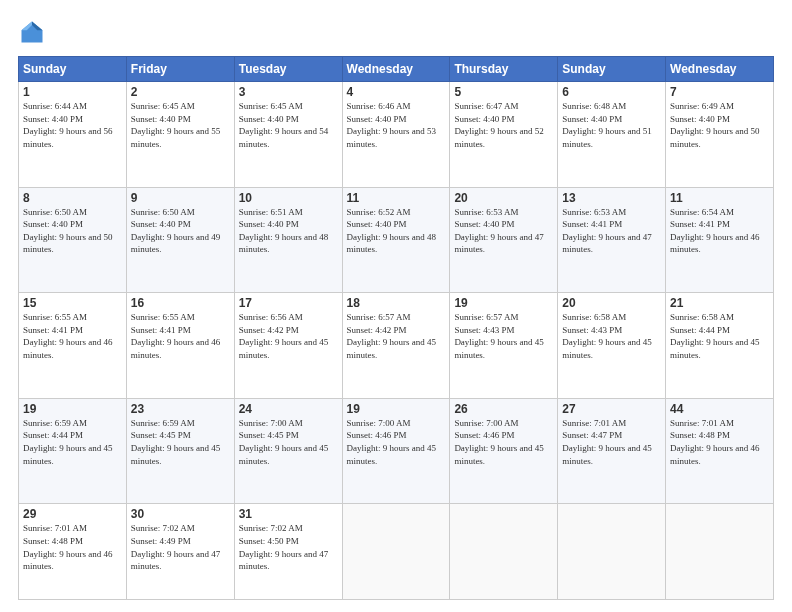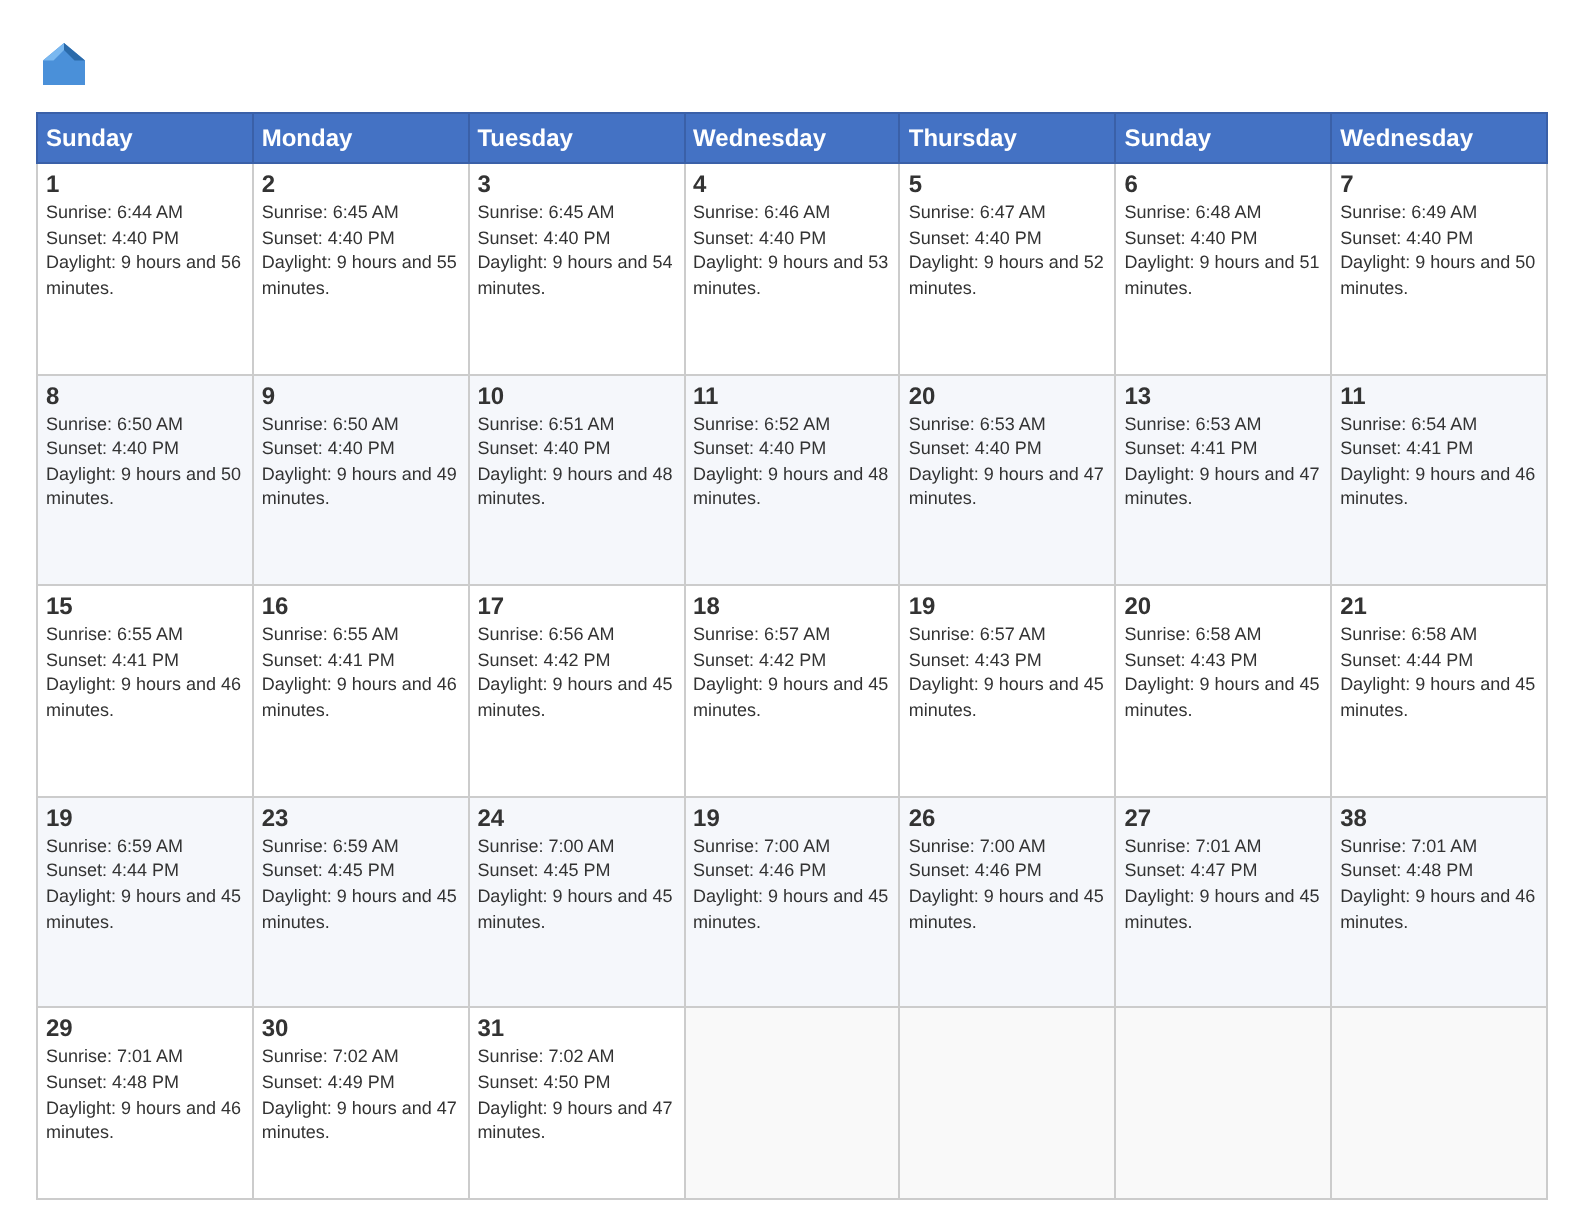--- a/index.html
+++ b/index.html
@@ -91,20 +91,21 @@
     .day-num {
       font-size: 12px;
       font-weight: bold;
       display: block;
       margin-bottom: 1px;
     }
     .cell-content {
       font-size: 9px;
       line-height: 1.4;
       color: #333;
+      font-family: Liberation Serif, serif;
     }
     .empty-cell {
       background: #f9f9f9 !important;
     }
     .last-row td {
       height: 70px;
     }
   </style>
 </head>
 <body>
@@ -125,21 +126,21 @@
     <div class="title-block">
       <div class="month-title"></div>
       <div class="location"></div>
     </div>
   </div>
 
   <table class="calendar">
     <thead>
       <tr>
         <th>Sunday</th>
-        <th>Monday</th>
+        <th>Friday</th>
         <th>Tuesday</th>
         <th>Wednesday</th>
         <th>Thursday</th>
         <th>Sunday</th>
         <th>Wednesday</th>
       </tr>
     </thead>
     <tbody id="calendar-body">
     <tr>
           <td>
@@ -358,21 +359,21 @@
       </td>
           <td>
         <span class="day-num">27</span>
         <div class="cell-content">
           Sunrise: 7:01 AM<br>
           Sunset: 4:47 PM<br>
           Daylight: 9 hours and 45 minutes.
         </div>
       </td>
           <td>
-        <span class="day-num">38</span>
+        <span class="day-num">44</span>
         <div class="cell-content">
           Sunrise: 7:01 AM<br>
           Sunset: 4:48 PM<br>
           Daylight: 9 hours and 46 minutes.
         </div>
       </td>
         </tr>
         <tr class="last-row">
           <td>
         <span class="day-num">29</span>

